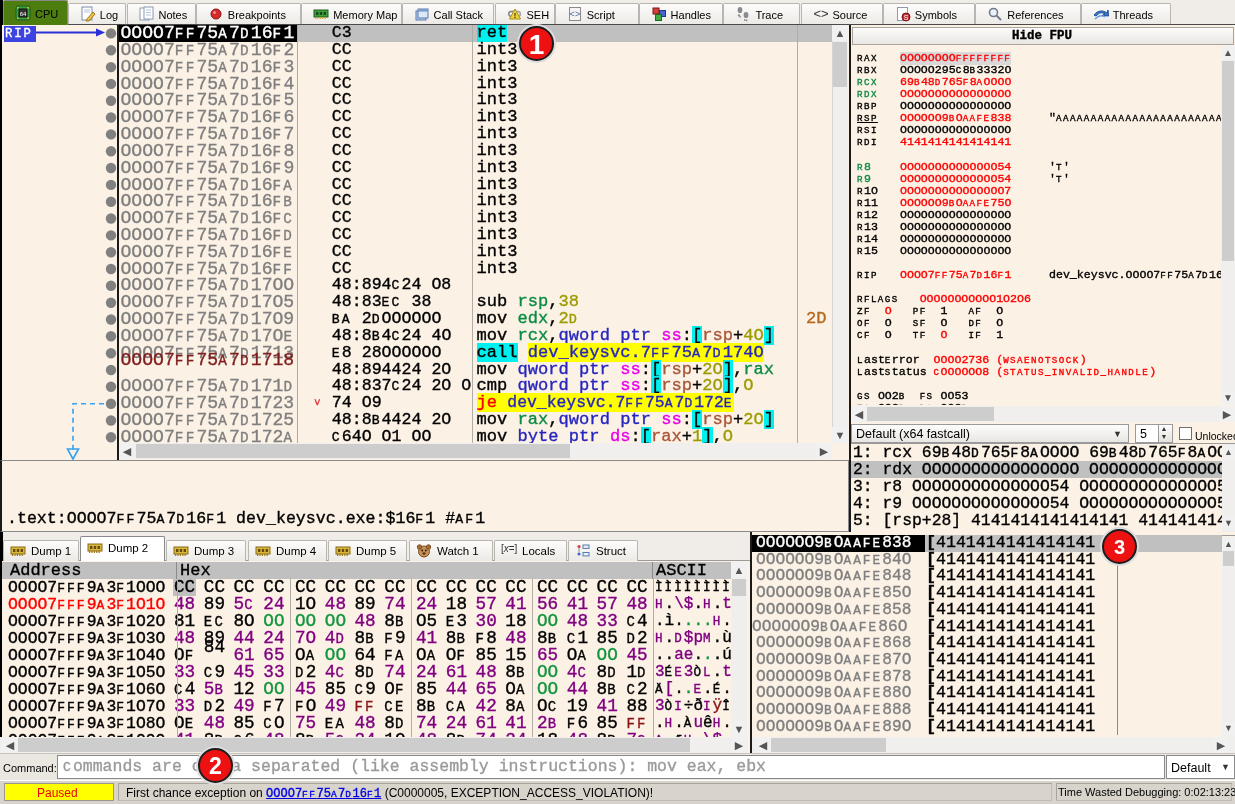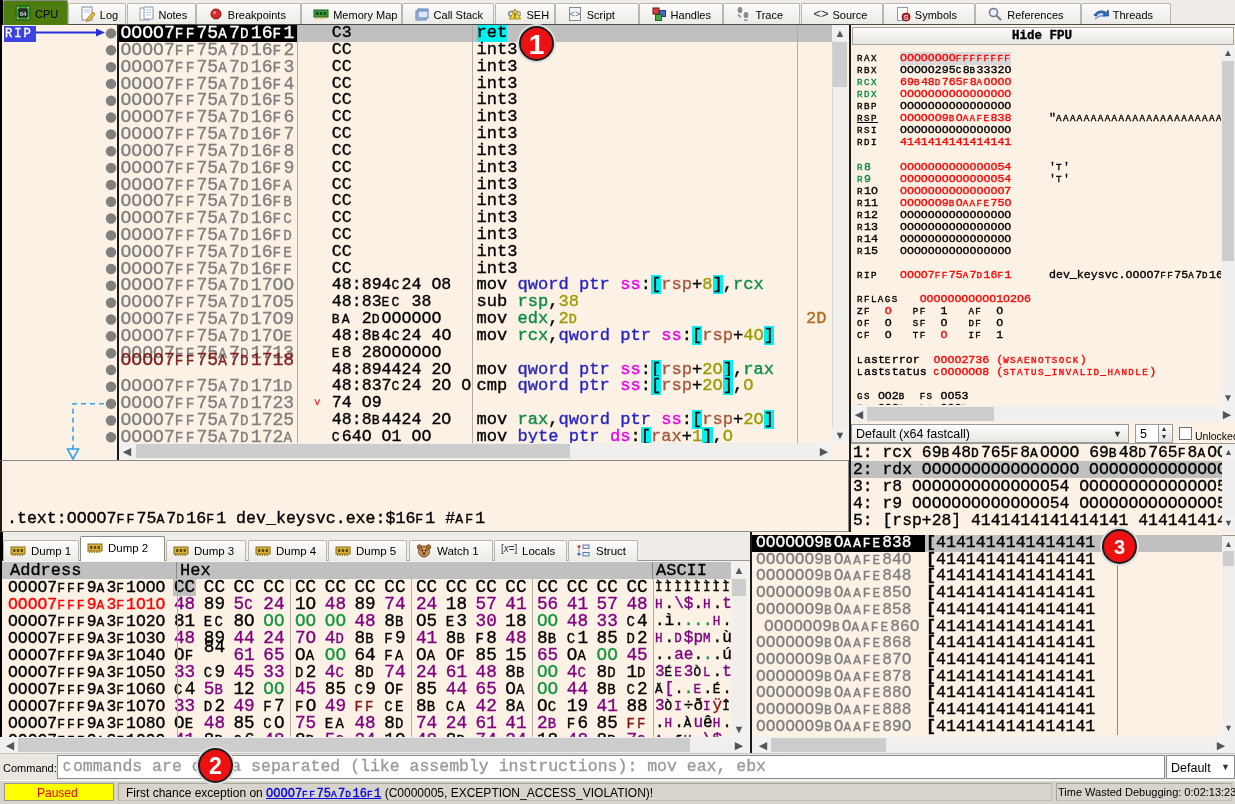--- a/index.html
+++ b/index.html
@@ -288,42 +288,43 @@
     <div class="abs mono fby k" style="left:212.8px;top:202.0px;width:139px;overflow:hidden">CC</div>
     <div class="abs mono fasm" style="left:357.5px;top:202.0px"><span class="k">int3</span></div>
     <div class="abs mono f18" style="left:1.5px;top:218.8px;color:#7f7f7f">OOOO7<i>FF</i>75<i>A</i>7<i>D</i>16<i>FE</i></div>
     <div class="abs mono fby k" style="left:212.8px;top:218.8px;width:139px;overflow:hidden">CC</div>
     <div class="abs mono fasm" style="left:357.5px;top:218.8px"><span class="k">int3</span></div>
     <div class="abs mono f18" style="left:1.5px;top:235.6px;color:#7f7f7f">OOOO7<i>FF</i>75<i>A</i>7<i>D</i>16<i>FF</i></div>
     <div class="abs mono fby k" style="left:212.8px;top:235.6px;width:139px;overflow:hidden">CC</div>
     <div class="abs mono fasm" style="left:357.5px;top:235.6px"><span class="k">int3</span></div>
     <div class="abs mono f18" style="left:1.5px;top:252.4px;color:#7f7f7f">OOOO7<i>FF</i>75<i>A</i>7<i>D</i>17OO</div>
     <div class="abs mono fby k" style="left:212.8px;top:252.4px;width:139px;overflow:hidden">48:894<i>C</i>24 O8</div>
-    <div class="abs mono fasm" style="left:357.5px;top:252.4px"><span class="k">mov </span><span class="nv">qword ptr </span><span class="mg">ss</span><span class="k">:</span><span class="cb">[</span><span class="sn">rsp</span><span class="k">+</span><span class="ol">8</span><span class="cb">]</span><span class="k">,</span><span class="gr">rcx</span></div>
     <div class="abs mono f18" style="left:1.5px;top:269.3px;color:#7f7f7f">OOOO7<i>FF</i>75<i>A</i>7<i>D</i>17O5</div>
     <div class="abs mono fby k" style="left:212.8px;top:269.3px;width:139px;overflow:hidden">48:83<i>EC</i> 38</div>
     <div class="abs mono fasm" style="left:357.5px;top:269.3px"><span class="k">sub </span><span class="gr">rsp</span><span class="k">,</span><span class="ol">38</span></div>
     <div class="abs mono f18" style="left:1.5px;top:286.1px;color:#7f7f7f">OOOO7<i>FF</i>75<i>A</i>7<i>D</i>17O9</div>
     <div class="abs mono fby k" style="left:212.8px;top:286.1px;width:139px;overflow:hidden"><i>BA</i> 2<i>D</i>OOOOOO</div>
     <div class="abs mono fasm" style="left:357.5px;top:286.1px"><span class="k">mov </span><span class="gr">edx</span><span class="k">,</span><span class="ol">2<i>D</i></span></div>
     <div class="abs mono fasm sien" style="left:687px;top:286.1px">2D</div>
     <div class="abs mono f18" style="left:1.5px;top:302.9px;color:#7f7f7f">OOOO7<i>FF</i>75<i>A</i>7<i>D</i>17O<i>E</i></div>
     <div class="abs mono fby k" style="left:212.8px;top:302.9px;width:139px;overflow:hidden">48:8<i>B</i>4<i>C</i>24 4O</div>
     <div class="abs mono fasm" style="left:357.5px;top:302.9px"><span class="k">mov </span><span class="gr">rcx</span><span class="k">,</span><span class="nv">qword ptr </span><span class="mg">ss</span><span class="k">:</span><span class="cb">[</span><span class="sn">rsp</span><span class="k">+</span><span class="ol">4O</span><span class="cb">]</span></div>
     <div class="abs mono f18" style="left:1.5px;top:319.8px;color:#7f7f7f">OOOO7<i>FF</i>75<i>A</i>7<i>D</i>1713</div>
     <div class="abs mono fby k" style="left:212.8px;top:319.8px;width:139px;overflow:hidden"><i>E</i>8 28OOOOOO</div>
+    <div class="abs mono fasm" style="left:357.5px;top:319.8px"><span class="k cb">call</span><span class="k"> </span><span class="nv yb">dev_keysvc.7<i>FF</i>75<i>A</i>7<i>D</i>174O</span></div>
     <div class="abs mono f18" style="left:1.5px;top:327px;color:#7f1d1d">OOOO7<i>FF</i>75<i>A</i>7<i>D</i>1718</div>
     <div class="abs mono fby k" style="left:212.8px;top:336.6px;width:139px;overflow:hidden">48:894424 2O</div>
     <div class="abs mono fasm" style="left:357.5px;top:336.6px"><span class="k">mov </span><span class="nv">qword ptr </span><span class="mg">ss</span><span class="k">:</span><span class="cb">[</span><span class="sn">rsp</span><span class="k">+</span><span class="ol">2O</span><span class="cb">]</span><span class="k">,</span><span class="gr">rax</span></div>
     <div class="abs mono f18" style="left:1.5px;top:353.4px;color:#7f7f7f">OOOO7<i>FF</i>75<i>A</i>7<i>D</i>171<i>D</i></div>
     <div class="abs mono fby k" style="left:212.8px;top:353.4px;width:139px;overflow:hidden">48:837<i>C</i>24 2O OO</div>
     <div class="abs mono fasm" style="left:357.5px;top:353.4px"><span class="k">cmp </span><span class="nv">qword ptr </span><span class="mg">ss</span><span class="k">:</span><span class="cb">[</span><span class="sn">rsp</span><span class="k">+</span><span class="ol">2O</span><span class="cb">]</span><span class="k">,</span><span class="ol">O</span></div>
     <div class="abs mono f18" style="left:1.5px;top:370.3px;color:#7f7f7f">OOOO7<i>FF</i>75<i>A</i>7<i>D</i>1723</div>
     <div class="abs mono fby k" style="left:212.8px;top:370.3px;width:139px;overflow:hidden">74 O9</div>
     <div class="abs mono" style="left:195px;top:370.3px;font-size:11px;line-height:16.8px;color:#e03030">˅</div>
+    <div class="abs mono fasm" style="left:357.5px;top:370.3px"><span class="rd yb">je</span><span class="yb"> </span><span class="nv yb bt">dev_keysvc.7<i>FF</i>75<i>A</i>7<i>D</i>172<i>E</i></span></div>
     <div class="abs mono f18" style="left:1.5px;top:387.1px;color:#7f7f7f">OOOO7<i>FF</i>75<i>A</i>7<i>D</i>1725</div>
     <div class="abs mono fby k" style="left:212.8px;top:387.1px;width:139px;overflow:hidden">48:8<i>B</i>4424 2O</div>
     <div class="abs mono fasm" style="left:357.5px;top:387.1px"><span class="k">mov </span><span class="gr">rax</span><span class="k">,</span><span class="nv">qword ptr </span><span class="mg">ss</span><span class="k">:</span><span class="cb">[</span><span class="sn">rsp</span><span class="k">+</span><span class="ol">2O</span><span class="cb">]</span></div>
     <div class="abs mono f18" style="left:1.5px;top:403.9px;color:#7f7f7f">OOOO7<i>FF</i>75<i>A</i>7<i>D</i>172<i>A</i></div>
     <div class="abs mono fby k" style="left:212.8px;top:403.9px;width:139px;overflow:hidden"><i>C</i>64O O1 OO</div>
     <div class="abs mono fasm" style="left:357.5px;top:403.9px"><span class="k">mov </span><span class="nv">byte ptr </span><span class="mg">ds</span><span class="k">:</span><span class="cb">[</span><span class="sn">rax</span><span class="k">+</span><span class="ol">1</span><span class="cb">]</span><span class="k">,</span><span class="ol">O</span></div>
     <div class="abs" style="left:178px;top:0;width:1px;height:434px;background:#b0aca6"></div>
     <div class="abs" style="left:353px;top:0;width:1px;height:434px;background:#b0aca6"></div>
     <div class="abs" style="left:678px;top:0;width:1px;height:434px;background:#b0aca6"></div>
   </div>
@@ -760,21 +761,21 @@
       <div class="abs mono fsa" style="left:4px;top:0.0px;color:#fff">OOOOOO9<i>B</i>O<i>AAFE</i>838</div>
       <div class="abs mono fsv k" style="left:174px;top:0.0px"><b>[</b>4141414141414141</div>
       <div class="abs mono fsa" style="left:4px;top:16.7px;color:#7f7f7f">OOOOOO9<i>B</i>O<i>AAFE</i>84O</div>
       <div class="abs mono fsv k" style="left:174px;top:16.7px"><b>[</b>4141414141414141</div>
       <div class="abs mono fsa" style="left:4px;top:33.4px;color:#7f7f7f">OOOOOO9<i>B</i>O<i>AAFE</i>848</div>
       <div class="abs mono fsv k" style="left:174px;top:33.4px"><b>[</b>4141414141414141</div>
       <div class="abs mono fsa" style="left:4px;top:50.1px;color:#7f7f7f">OOOOOO9<i>B</i>O<i>AAFE</i>85O</div>
       <div class="abs mono fsv k" style="left:174px;top:50.1px"><b>[</b>4141414141414141</div>
       <div class="abs mono fsa" style="left:4px;top:66.8px;color:#7f7f7f">OOOOOO9<i>B</i>O<i>AAFE</i>858</div>
       <div class="abs mono fsv k" style="left:174px;top:66.8px"><b>[</b>4141414141414141</div>
-      <div class="abs mono fsa" style="left:12px;top:83.5px;color:#7f7f7f">OOOOOO9<i>B</i>O<i>AAFE</i>86O</div>
+      <div class="abs mono fsa" style="left:0;top:83.5px;color:#7f7f7f">OOOOOO9<i>B</i>O<i>AAFE</i>86O</div>
       <div class="abs mono fsv k" style="left:174px;top:83.5px"><b>[</b>4141414141414141</div>
       <div class="abs mono fsa" style="left:4px;top:100.2px;color:#7f7f7f">OOOOOO9<i>B</i>O<i>AAFE</i>868</div>
       <div class="abs mono fsv k" style="left:174px;top:100.2px"><b>[</b>4141414141414141</div>
       <div class="abs mono fsa" style="left:4px;top:116.9px;color:#7f7f7f">OOOOOO9<i>B</i>O<i>AAFE</i>87O</div>
       <div class="abs mono fsv k" style="left:174px;top:116.9px"><b>[</b>4141414141414141</div>
       <div class="abs mono fsa" style="left:4px;top:133.6px;color:#7f7f7f">OOOOOO9<i>B</i>O<i>AAFE</i>878</div>
       <div class="abs mono fsv k" style="left:174px;top:133.6px"><b>[</b>4141414141414141</div>
       <div class="abs mono fsa" style="left:4px;top:150.3px;color:#7f7f7f">OOOOOO9<i>B</i>O<i>AAFE</i>88O</div>
       <div class="abs mono fsv k" style="left:174px;top:150.3px"><b>[</b>4141414141414141</div>
       <div class="abs mono fsa" style="left:4px;top:167.0px;color:#7f7f7f">OOOOOO9<i>B</i>O<i>AAFE</i>888</div>

